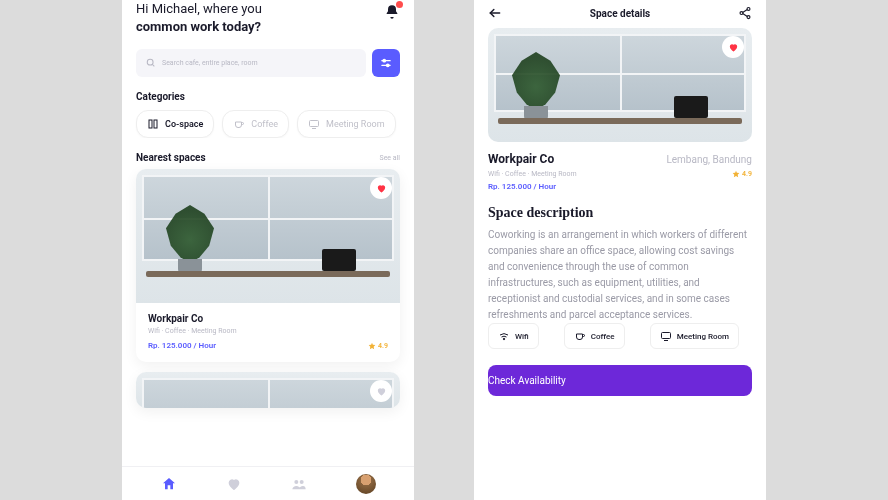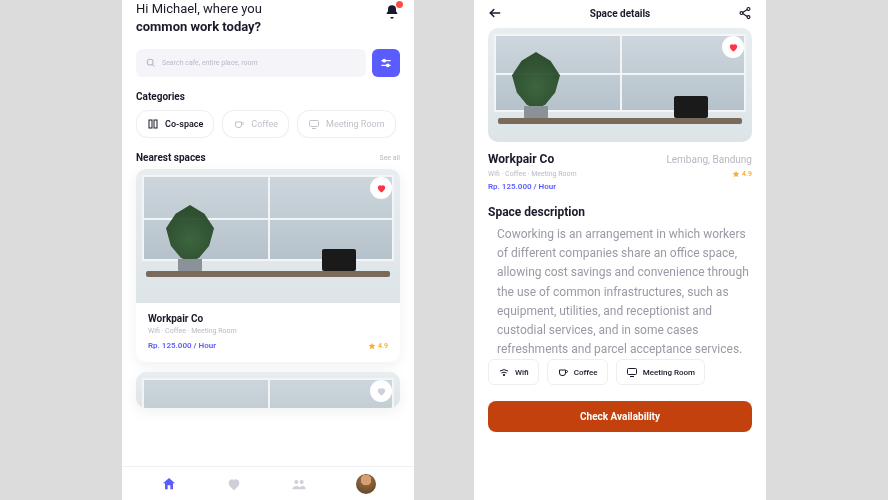--- a/index.html
+++ b/index.html
@@ -152,35 +152,35 @@
   .hero .window { bottom: 30px; }
   .hero .desk { bottom: 18px; }
   .hero .laptop { bottom: 24px; }
   .hero .plant { bottom: 22px; left: 24px; }
   .s2-name-row { display: flex; justify-content: space-between; align-items: baseline; padding: 10px 14px 2px; }
   .s2-name { font-size: 12px; font-weight: 700; color: #1a1a2a; }
   .s2-loc { font-size: 10px; color: #b8b8c4; }
   .s2-sub-row { display: flex; justify-content: space-between; align-items: center; padding: 2px 14px 0; }
   .s2-sub { font-size: 7px; color: #b8b8c4; }
   .s2-price { font-size: 8px; font-weight: 600; color: #5a5cff; padding: 4px 14px 0; }
-  .s2-sect { font-size: 12px; font-weight: 700; color: #1a1a2a; padding: 14px 14px 6px; }
-  .s2-desc { font-size: 12px; line-height: 1.6; color: #9a9aa6; padding: 0 14px; margin-left: 9px; }
+  .s2-sect { font-size: 14px; font-weight: 700; color: #1a1a2a; padding: 14px 14px 6px; font-family: Liberation Serif, serif; }
+  .s2-desc { font-size: 10px; line-height: 1.6; color: #9a9aa6; padding: 0 14px; }
   .facilities {
-    display: flex; gap: 8px; padding: 0 14px;
+    display: flex; gap: 25px; padding: 0 14px;
   }
   .fac-chip {
     border: 1px solid #eee; border-radius: 6px; padding: 6px 9px;
     display: flex; align-items: center; gap: 5px;
     font-size: 8px; color: #1a1a2a; font-weight: 500;
     white-space: nowrap;
   }
   .cta {
-    margin: 16px 14px 0; background: #c2410c; color: #fff;
-    text-align: center; padding: 10px 0; border-radius: 8px;
-    font-size: 10px; font-weight: 700;
+    margin: 16px 14px 0; background: #6d28d9; color: #fff;
+    padding: 10px 0; border-radius: 8px;
+    font-size: 10px; font-weight: 400;
   }
   svg { display: block; }
 </style>
 </head>
 <body>
 
 <div class="phone">
   <div class="s1-header">
     <div class="greeting">
       <span>Hi Michael, where you</span><br>

